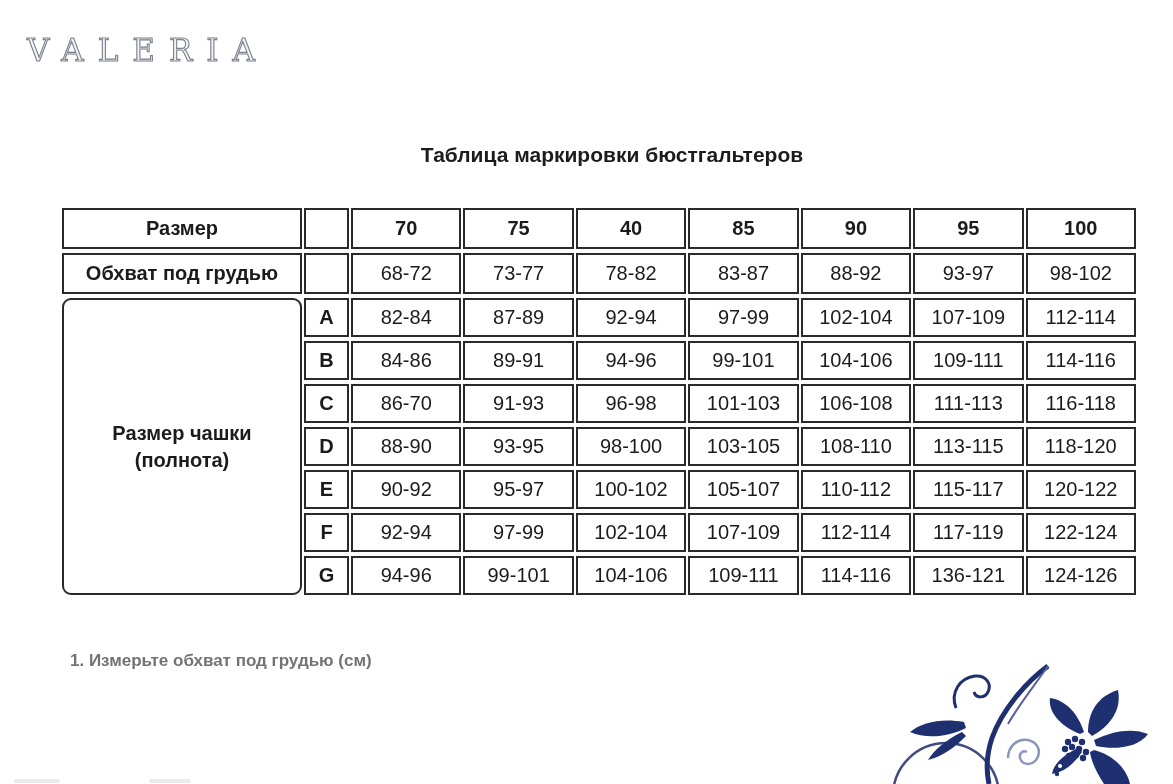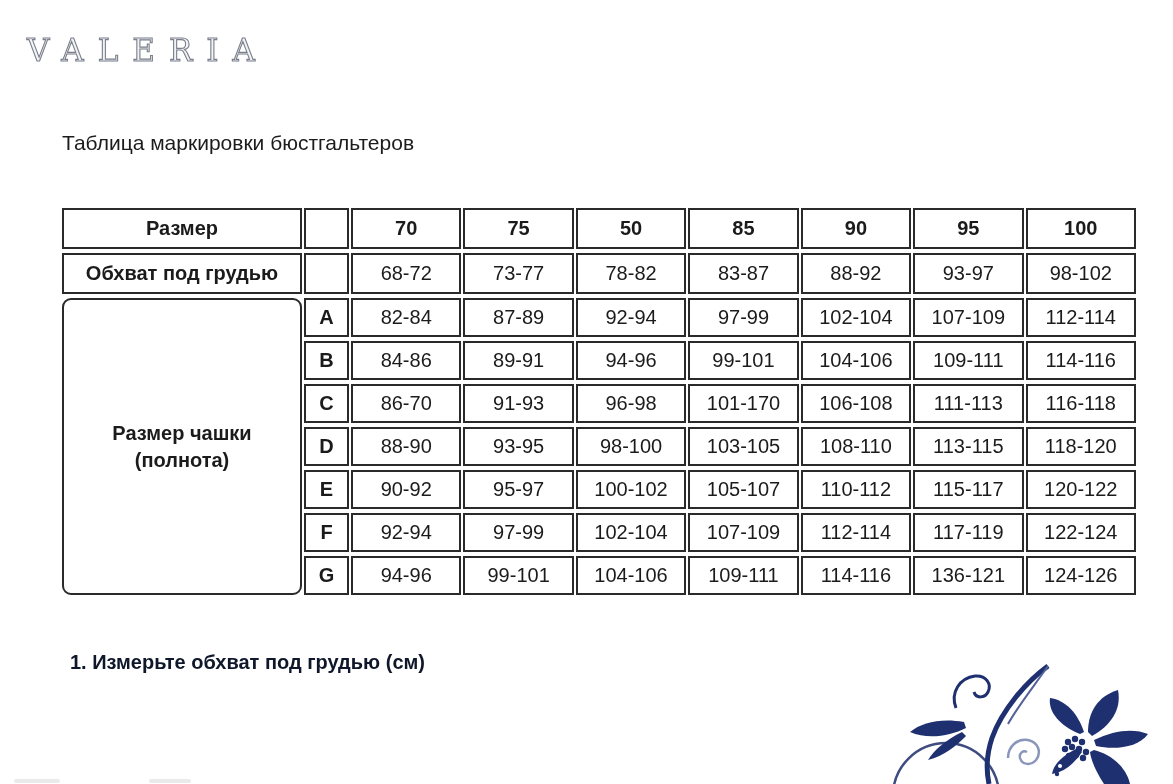--- a/index.html
+++ b/index.html
@@ -17,22 +17,22 @@
     font-family:"DejaVu Serif","Liberation Serif",serif;
     font-size:31px;font-weight:400;
     letter-spacing:14px;
     color:#a16207;
     margin-top:24px;
     -webkit-text-stroke:1.1px #7a7f8a;
     -webkit-text-fill-color:#f2f3f6;
   }
   .title{
     position:absolute;left:62px;top:131px;width:1076px;
-    margin:0;
-    font-size:21px;font-weight:400;color:#1c1c1c;
+    margin:12px;text-align:center;
+    font-size:21px;font-weight:700;color:#1c1c1c;
   }
   table.size-table{
     position:absolute;left:60px;top:204px;
     width:1078px;
     table-layout:fixed;
     border-collapse:separate;
     border-spacing:2px 4px;
   }
   table.size-table td{
     border:2px solid #2a2a2a;
@@ -47,21 +47,21 @@
   td.lav{background:#cdc9de;}
   td.label{text-align:left;padding-left:12px;font-weight:700;}
   td.head{font-weight:700;}
   td.cup-letter{font-weight:700;}
   td.cup-label{white-space:pre-line;line-height:27px;border-radius:9px;}
   tr.r-head td{height:37px;margin-left:8px;}
   tr.r-under td{height:37px;}
   tr.r-cup td{height:35px;}
   .instructions{
     position:absolute;left:70px;top:651px;
-    font-size:20px;font-weight:700;color:#0f172a;
+    font-size:17px;font-weight:700;color:#737373;
   }
   .instructions .instr{margin:0 0 23px 0;}
   .ornament{position:absolute;left:876px;top:660px;}
   .artifact{
     position:absolute;height:4px;background:#d9d9d9;opacity:.55;
     top:779px;border-radius:2px;
   }
   .artifact.a1{left:14px;width:46px;}
   .artifact.a2{left:149px;width:42px;}
 </style>
@@ -85,21 +85,21 @@
         <col>
         <col>
         <col>
     </colgroup>
     <tbody id="size-table-body">
         <tr class="r-head">
           <td class="label peach">Размер</td>
           <td class="peach"></td>
           <td class="peach head">70</td>
           <td class="peach head">75</td>
-          <td class="peach head">50</td>
+          <td class="peach head">40</td>
           <td class="peach head">85</td>
           <td class="peach head">90</td>
           <td class="peach head">95</td>
           <td class="peach head">100</td>
         </tr>
         <tr class="r-under">
           <td class="label peach">Обхват под грудью</td>
           <td></td>
           <td>68-72</td>
           <td>73-77</td>
@@ -128,21 +128,21 @@
           <td>99-101</td>
           <td>104-106</td>
           <td>109-111</td>
           <td>114-116</td>
         </tr>
         <tr class="r-cup">
           <td class="lav cup-letter">C</td>
           <td>86-70</td>
           <td>91-93</td>
           <td>96-98</td>
-          <td>101-170</td>
+          <td>101-103</td>
           <td>106-108</td>
           <td>111-113</td>
           <td>116-118</td>
         </tr>
         <tr class="r-cup">
           <td class="lav cup-letter">D</td>
           <td>88-90</td>
           <td>93-95</td>
           <td>98-100</td>
           <td>103-105</td>

